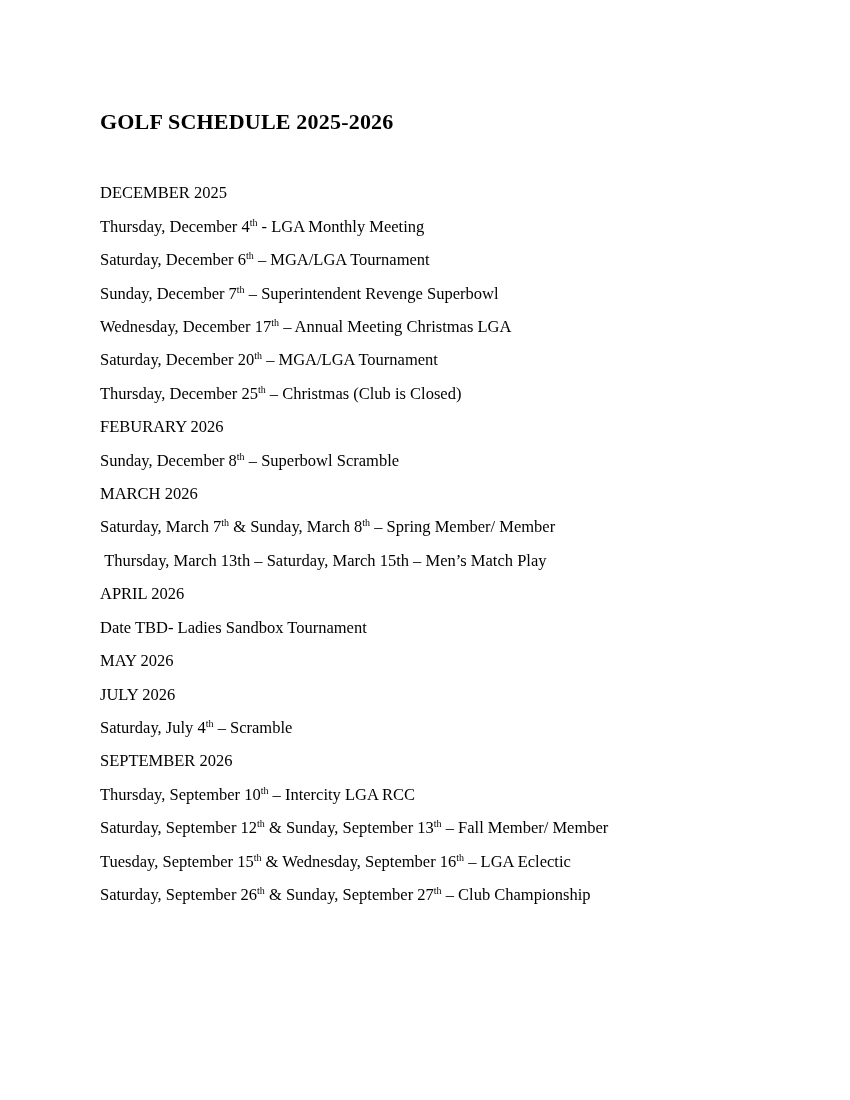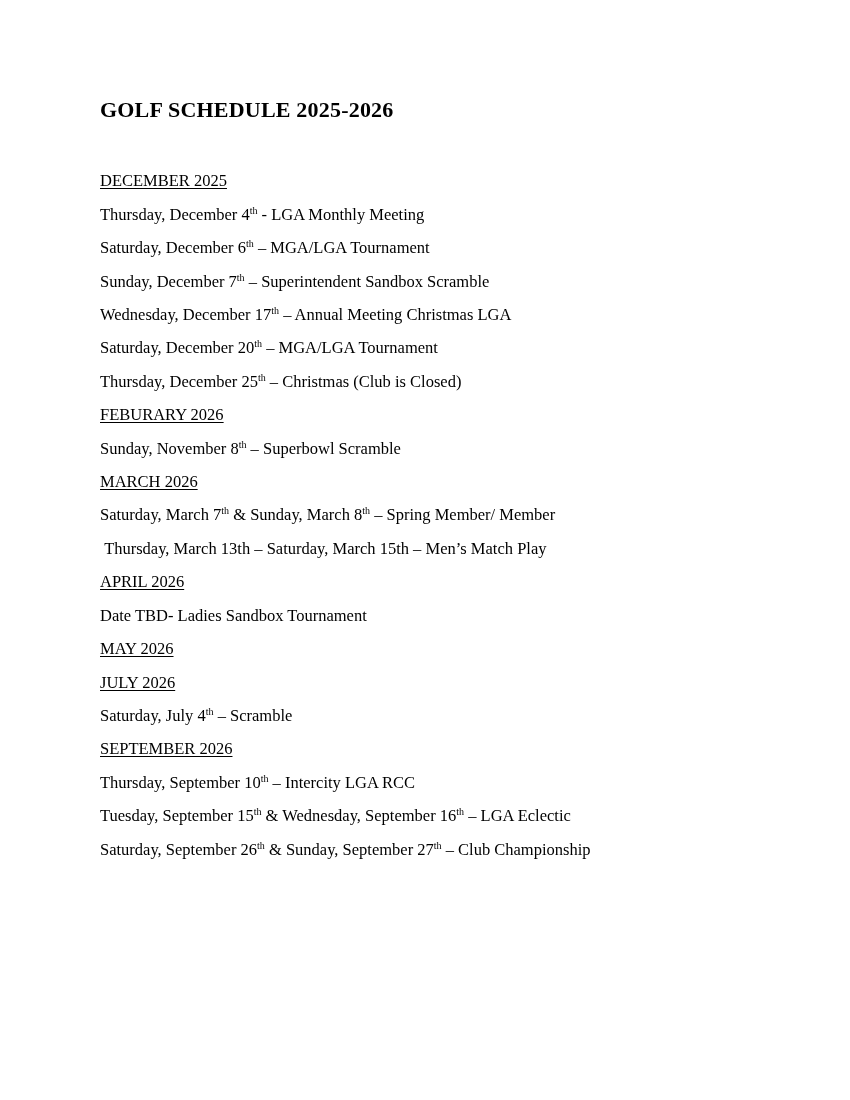--- a/index.html
+++ b/index.html
@@ -17,31 +17,30 @@
   }
   .content {
     position: absolute;
     left: 100px; top: 93px;
     width: 660px;
   }
   .doc-title {
     font-size: 22px;
     font-weight: 700;
     line-height: 33.4px;
-    margin: 0 0 38px 0;
+    margin: 12px 0 38px 0;
     letter-spacing: 0.2px;
     white-space: pre-wrap;
   }
   .heading {
     font-size: 16.5px;
     line-height: 33.4px;
     white-space: pre-wrap;
   }
   .heading .u {
-    text-decoration: underline;
     text-underline-offset: 2px;
   }
   .line {
     font-size: 16.5px;
     line-height: 33.4px;
     white-space: pre-wrap;
   }
   .line sup {
     font-size: 10px;
     line-height: 0;
@@ -51,33 +50,34 @@
 </head>
 <body>
 
 <div class="page">
   <div class="content">
     <div class="doc-title">GOLF SCHEDULE 2025-2026</div>
     <div>
         <div class="heading"><span class="u">DECEMBER 2025</span></div>
         <div class="line"><span>Thursday, December 4</span><sup>th</sup><span> - LGA Monthly Meeting</span></div>
         <div class="line"><span>Saturday, December 6</span><sup>th</sup><span> – MGA/LGA Tournament</span></div>
-        <div class="line"><span>Sunday, December 7</span><sup>th</sup><span> – Superintendent Sandbox Scramble</span></div>
+        <div class="line"><span>Sunday, December 7</span><sup>th</sup><span> – Superintendent Revenge Superbowl</span></div>
         <div class="line"><span>Wednesday, December 17</span><sup>th</sup><span> – Annual Meeting Christmas LGA</span></div>
         <div class="line"><span>Saturday, December 20</span><sup>th</sup><span> – MGA/LGA Tournament</span></div>
         <div class="line"><span>Thursday, December 25</span><sup>th</sup><span> – Christmas (Club is Closed)</span></div>
         <div class="heading"><span class="u">FEBURARY 2026</span></div>
-        <div class="line"><span>Sunday, November 8</span><sup>th</sup><span> – Superbowl Scramble</span></div>
+        <div class="line"><span>Sunday, December 8</span><sup>th</sup><span> – Superbowl Scramble</span></div>
         <div class="heading"><span class="u">MARCH 2026</span></div>
         <div class="line"><span>Saturday, March 7</span><sup>th</sup><span> &amp; Sunday, March 8</span><sup>th</sup><span> – Spring Member/ Member</span></div>
         <div class="line"><span> Thursday, March 13th – Saturday, March 15th – Men’s Match Play</span></div>
         <div class="heading"><span class="u">APRIL 2026</span></div>
         <div class="line"><span>Date TBD- Ladies Sandbox Tournament</span></div>
         <div class="heading"><span class="u">MAY 2026</span></div>
         <div class="heading"><span class="u">JULY 2026</span></div>
         <div class="line"><span>Saturday, July 4</span><sup>th</sup><span> – Scramble</span></div>
         <div class="heading"><span class="u">SEPTEMBER 2026</span></div>
         <div class="line"><span>Thursday, September 10</span><sup>th</sup><span> – Intercity LGA RCC</span></div>
+        <div class="line"><span>Saturday, September 12</span><sup>th</sup><span> &amp; Sunday, September 13</span><sup>th</sup><span> – Fall Member/ Member</span></div>
         <div class="line"><span>Tuesday, September 15</span><sup>th</sup><span> &amp; Wednesday, September 16</span><sup>th</sup><span> – LGA Eclectic</span></div>
         <div class="line"><span>Saturday, September 26</span><sup>th</sup><span> &amp; Sunday, September 27</span><sup>th</sup><span> – Club Championship</span></div>
       </div>
   </div>
 </div>
 
 </body></html>

